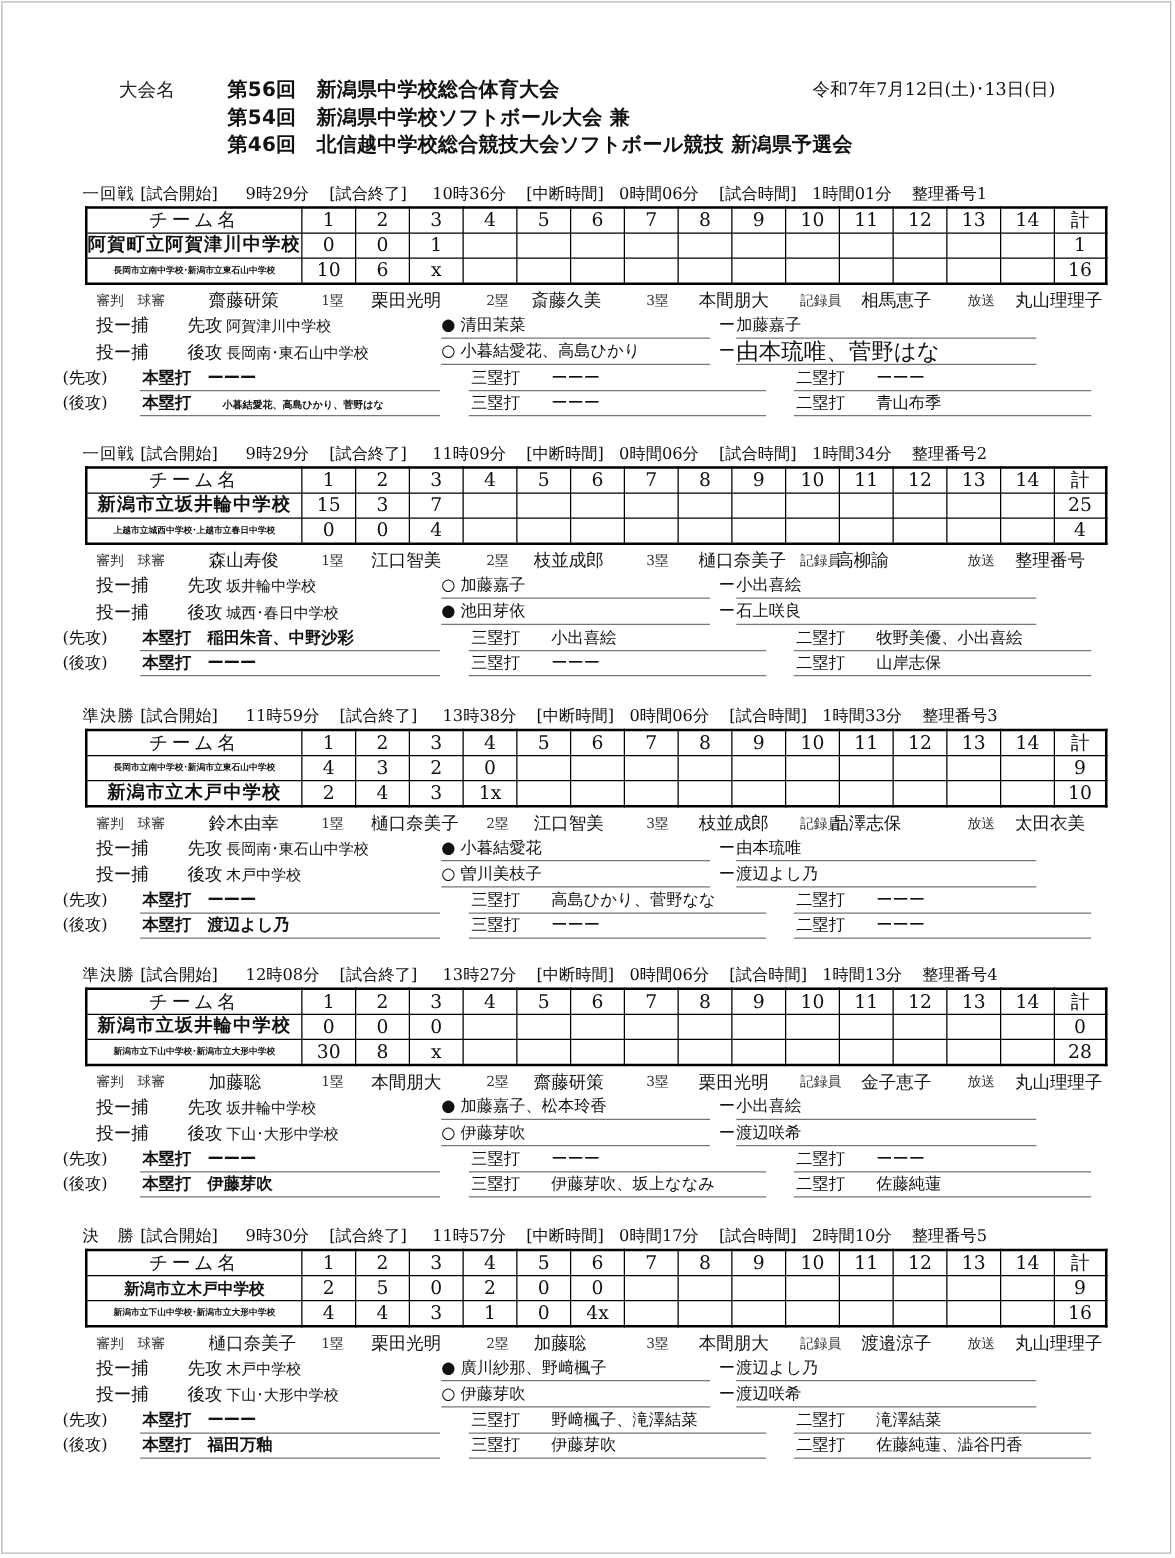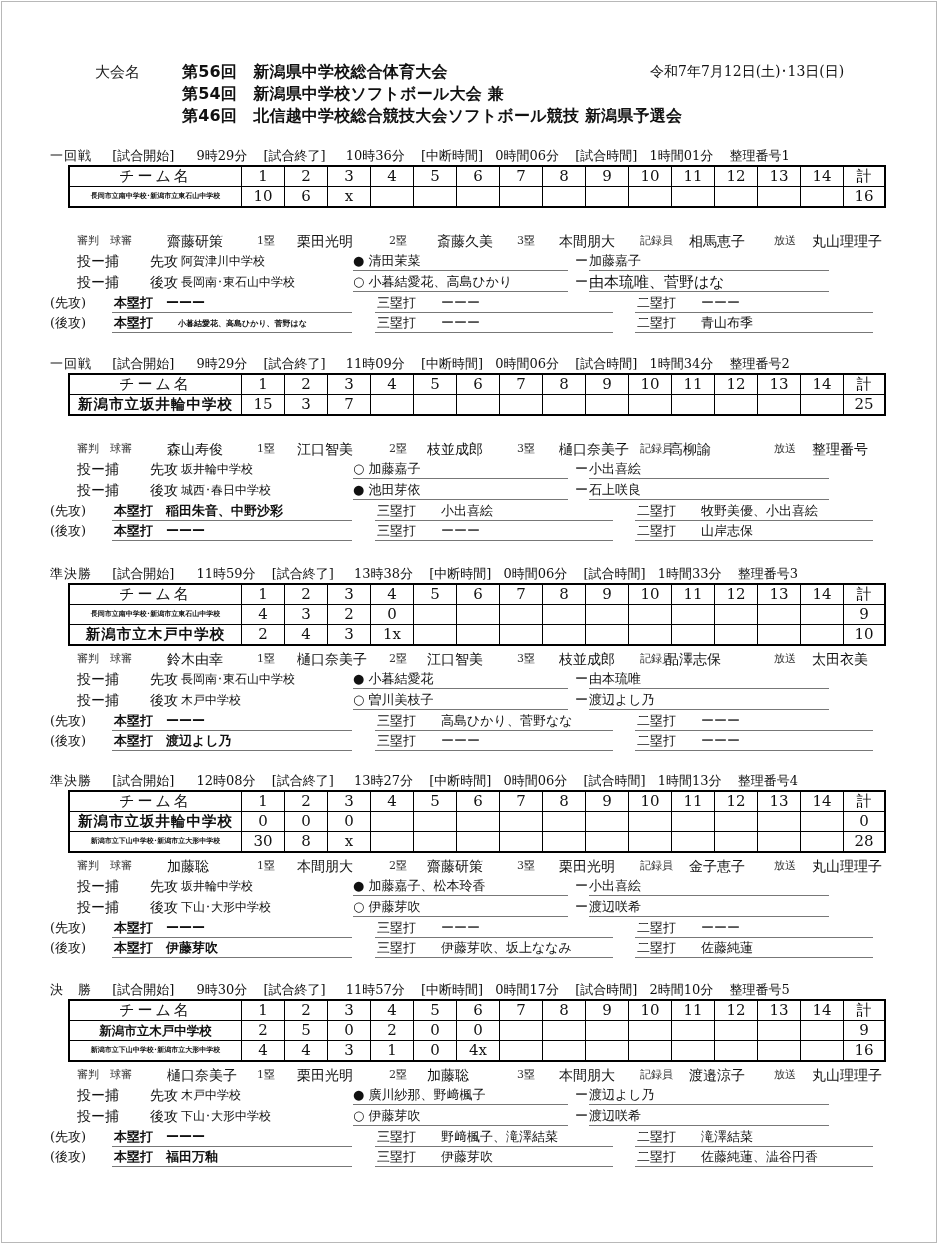--- a/index.html
+++ b/index.html
@@ -7,21 +7,21 @@
          font-family:"DejaVu Serif","Liberation Serif",serif; color:#111; }
   .page { position:absolute; left:1px; top:1px; width:936px; height:1242px;
           border:1px solid #b8b8b8; box-sizing:border-box; background:#fff; }
   .header { position:absolute; left:0; top:0; width:100%; }
   .hdr-label { position:absolute; left:95px; top:63px; font-size:15px; font-family:"DejaVu Sans",sans-serif; font-weight:300; color:#222; }
   .hdr-title { position:absolute; left:182px; font-size:16px; font-family:"DejaVu Sans","Liberation Sans",sans-serif; font-weight:bold; white-space:nowrap; letter-spacing:0.2px; }
   .hdr-date { position:absolute; left:650px; top:63px; font-size:14px; white-space:nowrap; }
 
   .game { position:absolute; left:0; width:100%; }
   .meta { position:absolute; left:50px; top:0; font-size:13px; white-space:nowrap; height:16px; line-height:16px; }
-  .meta span { display:inline-block; }
+  .meta span { display:inline-block;text-align:right; }
   .meta .round { width:58px; letter-spacing:1px; }
   .meta .lbl { margin-right:8px; }
   .meta .val { margin-right:12px; }
 
   table.score { position:absolute; left:68px; top:17px; border-collapse:collapse; border:2px solid #000; }
   table.score td { border:1px solid #000; height:19px; padding:0; text-align:center; font-size:15px; line-height:19px; }
   table.score td.team { width:171px; font-family:"DejaVu Sans","Liberation Sans",sans-serif; font-weight:bold; white-space:nowrap; overflow:hidden; }
   table.score td.team.big { font-size:14.5px; letter-spacing:1px; }
   table.score td.team.small { font-size:7px; font-weight:bold; letter-spacing:0; }
   table.score td.team.hdr { font-family:"DejaVu Serif",serif; font-weight:normal; font-size:15px; letter-spacing:3px; }
@@ -94,20 +94,38 @@
             <td class="inn">8</td>
             <td class="inn">9</td>
             <td class="inn">10</td>
             <td class="inn">11</td>
             <td class="inn">12</td>
             <td class="inn">13</td>
             <td class="inn">14</td>
             <td class="tot">計</td>
           </tr>
           <tr>
+        <td class="team big">阿賀町立阿賀津川中学校</td>
+            <td class="inn">0</td>
+            <td class="inn">0</td>
+            <td class="inn">1</td>
+            <td class="inn"></td>
+            <td class="inn"></td>
+            <td class="inn"></td>
+            <td class="inn"></td>
+            <td class="inn"></td>
+            <td class="inn"></td>
+            <td class="inn"></td>
+            <td class="inn"></td>
+            <td class="inn"></td>
+            <td class="inn"></td>
+            <td class="inn"></td>
+            <td class="tot">1</td>
+          </tr>
+          <tr>
         <td class="team small">長岡市立南中学校･新潟市立東石山中学校</td>
             <td class="inn">10</td>
             <td class="inn">6</td>
             <td class="inn">x</td>
             <td class="inn"></td>
             <td class="inn"></td>
             <td class="inn"></td>
             <td class="inn"></td>
             <td class="inn"></td>
             <td class="inn"></td>
@@ -120,21 +138,21 @@
           </tr>
         </tbody>
       </table>
       <div class="umps">
       <span class="s" style="left:0">審判</span>
       <span class="s" style="left:33px">球審</span>
       <span class="n" style="left:90px">齋藤研策</span>
       <span class="s" style="left:180px">1塁</span>
       <span class="n" style="left:220px">栗田光明</span>
       <span class="s" style="left:312px">2塁</span>
-      <span class="n" style="left:360px">斎藤久美</span>
+      <span class="n" style="left:348px">斎藤久美</span>
       <span class="s" style="left:440px">3塁</span>
       <span class="n" style="left:482px">本間朋大</span>
       <span class="s" style="left:563px">記録員</span>
       <span class="n" style="left:612px">相馬恵子</span>
       <span class="s" style="left:697px">放送</span>
       <span class="n" style="left:735px">丸山理理子</span>
     </div>
       <div class="bat" style="top:104px">
         <span class="pk">投ー捕</span>
         <span class="sd">先攻</span>
@@ -142,21 +160,21 @@
         <span class="pitch"><span style="position:static">●</span> <span style="position:static">清田茉菜</span></span>
         <span class="catch">ー</span>
         <span class="catch-line" style="font-size:13px">加藤嘉子</span>
       </div>
       <div class="bat" style="top:125px">
         <span class="pk">投ー捕</span>
         <span class="sd">後攻</span>
         <span class="school">長岡南･東石山中学校</span>
         <span class="pitch"><span style="position:static">○</span> <span style="position:static">小暮結愛花、高島ひかり</span></span>
         <span class="catch">ー</span>
-        <span class="catch-line" style="font-size:15px">由本琉唯、菅野はな</span>
+        <span class="catch-line" style="font-size:18px">由本琉唯、菅野はな</span>
       </div>
       <div class="hr-row" style="top:146px">
         <span class="side">(先攻)</span>
         <span class="seg seg1">
           <span style="position:absolute;left:2px" class="t">本塁打</span>
           <span style="position:absolute;left:54px" class="v">ーーー</span>
         </span>
         <span class="seg seg2">
           <span style="position:absolute;left:2px" class="t">三塁打</span>
           <span style="position:absolute;left:66px" class="v">ーーー</span>
@@ -225,20 +243,38 @@
             <td class="inn"></td>
             <td class="inn"></td>
             <td class="inn"></td>
             <td class="inn"></td>
             <td class="inn"></td>
             <td class="inn"></td>
             <td class="inn"></td>
             <td class="inn"></td>
             <td class="inn"></td>
             <td class="tot">25</td>
+          </tr>
+          <tr>
+        <td class="team small">上越市立城西中学校･上越市立春日中学校</td>
+            <td class="inn">0</td>
+            <td class="inn">0</td>
+            <td class="inn">4</td>
+            <td class="inn"></td>
+            <td class="inn"></td>
+            <td class="inn"></td>
+            <td class="inn"></td>
+            <td class="inn"></td>
+            <td class="inn"></td>
+            <td class="inn"></td>
+            <td class="inn"></td>
+            <td class="inn"></td>
+            <td class="inn"></td>
+            <td class="inn"></td>
+            <td class="tot">4</td>
           </tr>
         </tbody>
       </table>
       <div class="umps">
       <span class="s" style="left:0">審判</span>
       <span class="s" style="left:33px">球審</span>
       <span class="n" style="left:90px">森山寿俊</span>
       <span class="s" style="left:180px">1塁</span>
       <span class="n" style="left:220px">江口智美</span>
       <span class="s" style="left:312px">2塁</span>

